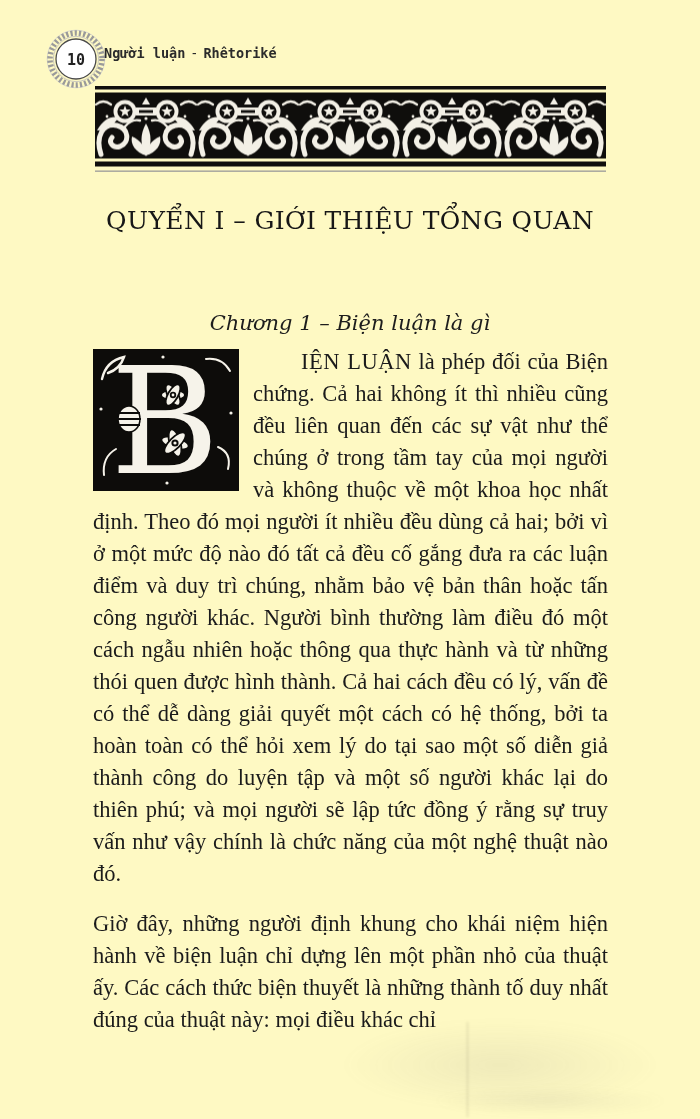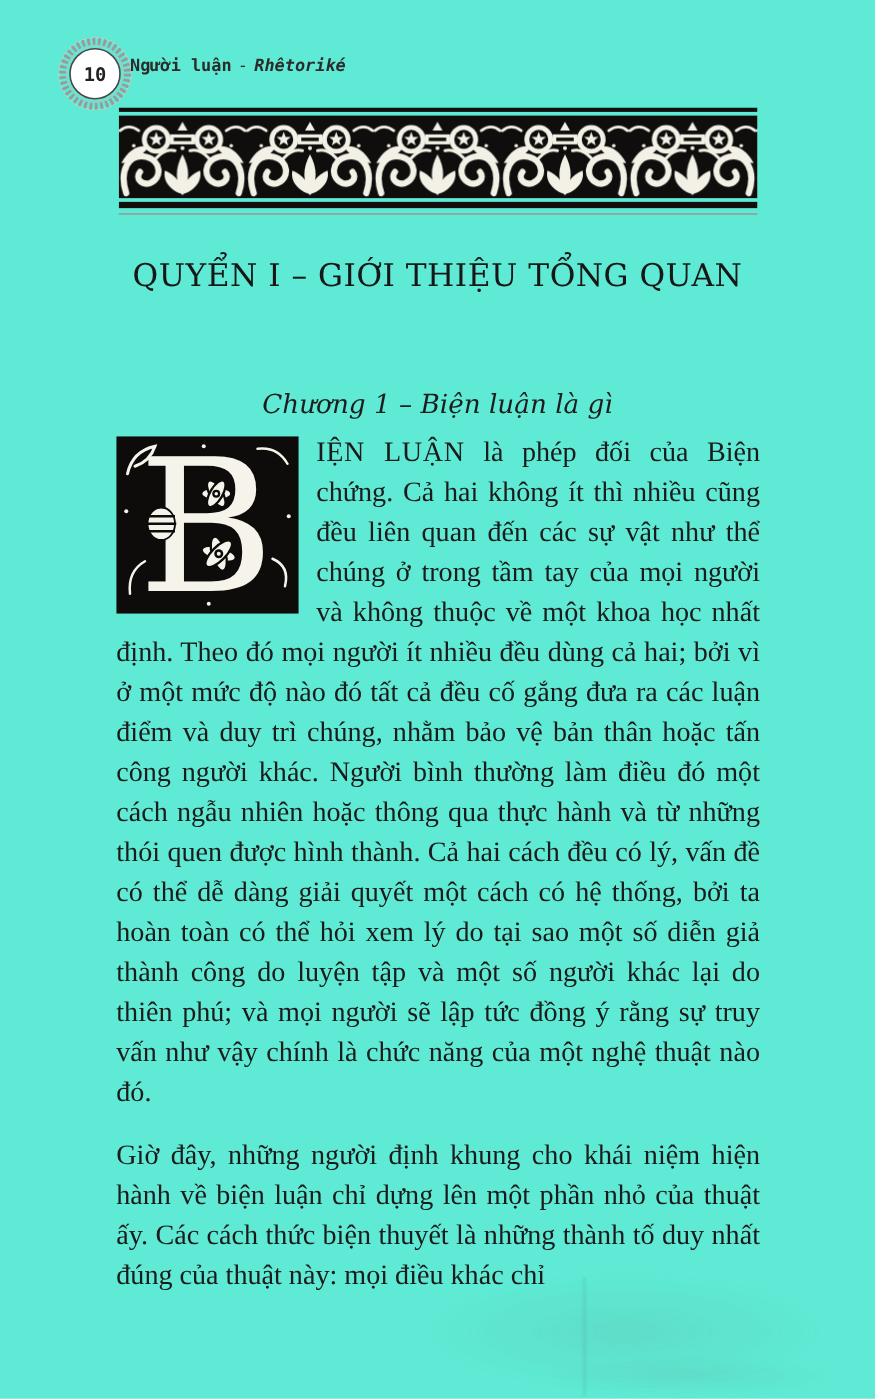--- a/index.html
+++ b/index.html
@@ -1,33 +1,33 @@
 <!DOCTYPE html>
 <html><head>
 <meta charset="utf-8">
 <style>
   html,body { margin:0; padding:0; background:#e9e9e9; }
   .page {
     position:relative; width:700px; height:1119px;
-    background:#5eead4; overflow:hidden;
+    background:#fef9c3; overflow:hidden;
     font-family:"Liberation Serif", serif;
   }
 
   
   .page-badge { position:absolute; left:46px; top:29px; width:60px; height:60px; }
 
   
   .running-header {
     position:absolute; left:104px; top:45px;
     font-family:"DejaVu Sans Mono", monospace;
     font-size:13.5px; font-weight:bold; color:#2b2b2b;
     white-space:nowrap;
   }
   .running-header .dash { margin:0 5px; font-weight:normal; }
-  .running-header .work { font-style:italic; }
+  .running-header .work { }
 
   
   .ornament-band { position:absolute; left:95px; top:86px; width:511px; height:87px; }
 
   
   .book-title {
     position:absolute; left:0; right:0; top:206px;
     text-align:center; white-space:nowrap;
     font-family:"DejaVu Serif", serif;
     font-size:25px; letter-spacing:0.4px; color:#171717;
@@ -41,21 +41,21 @@
 
   
   .body-text {
     position:absolute; left:93px; top:346px; width:515px;
     font-size:22.5px; line-height:32px; color:#1b1b1b;
     text-align:justify;
   }
   .body-text p { margin:0; }
   .body-text p + p { margin-top:18px; }
   .dropcap-svg { float:left; width:146px; height:142px; margin:3px 14px 12px 0; }
-  .para-lead { letter-spacing:0.5px; }
+  .para-lead { letter-spacing:0.5px;margin-left:48px; }
 
   
   .smudge { position:absolute; pointer-events:none; }
   .smudge.s1 { left:340px; top:1020px; width:320px; height:90px;
     background:radial-gradient(ellipse at center, rgba(110,110,110,0.10), rgba(110,110,110,0) 70%);
     filter:blur(4px); }
   .smudge.s2 { left:430px; top:1086px; width:240px; height:30px;
     background:radial-gradient(ellipse at center, rgba(110,110,110,0.09), rgba(110,110,110,0) 70%);
     filter:blur(3px); }
   .smudge.s3 { left:466px; top:1022px; width:3px; height:95px;

